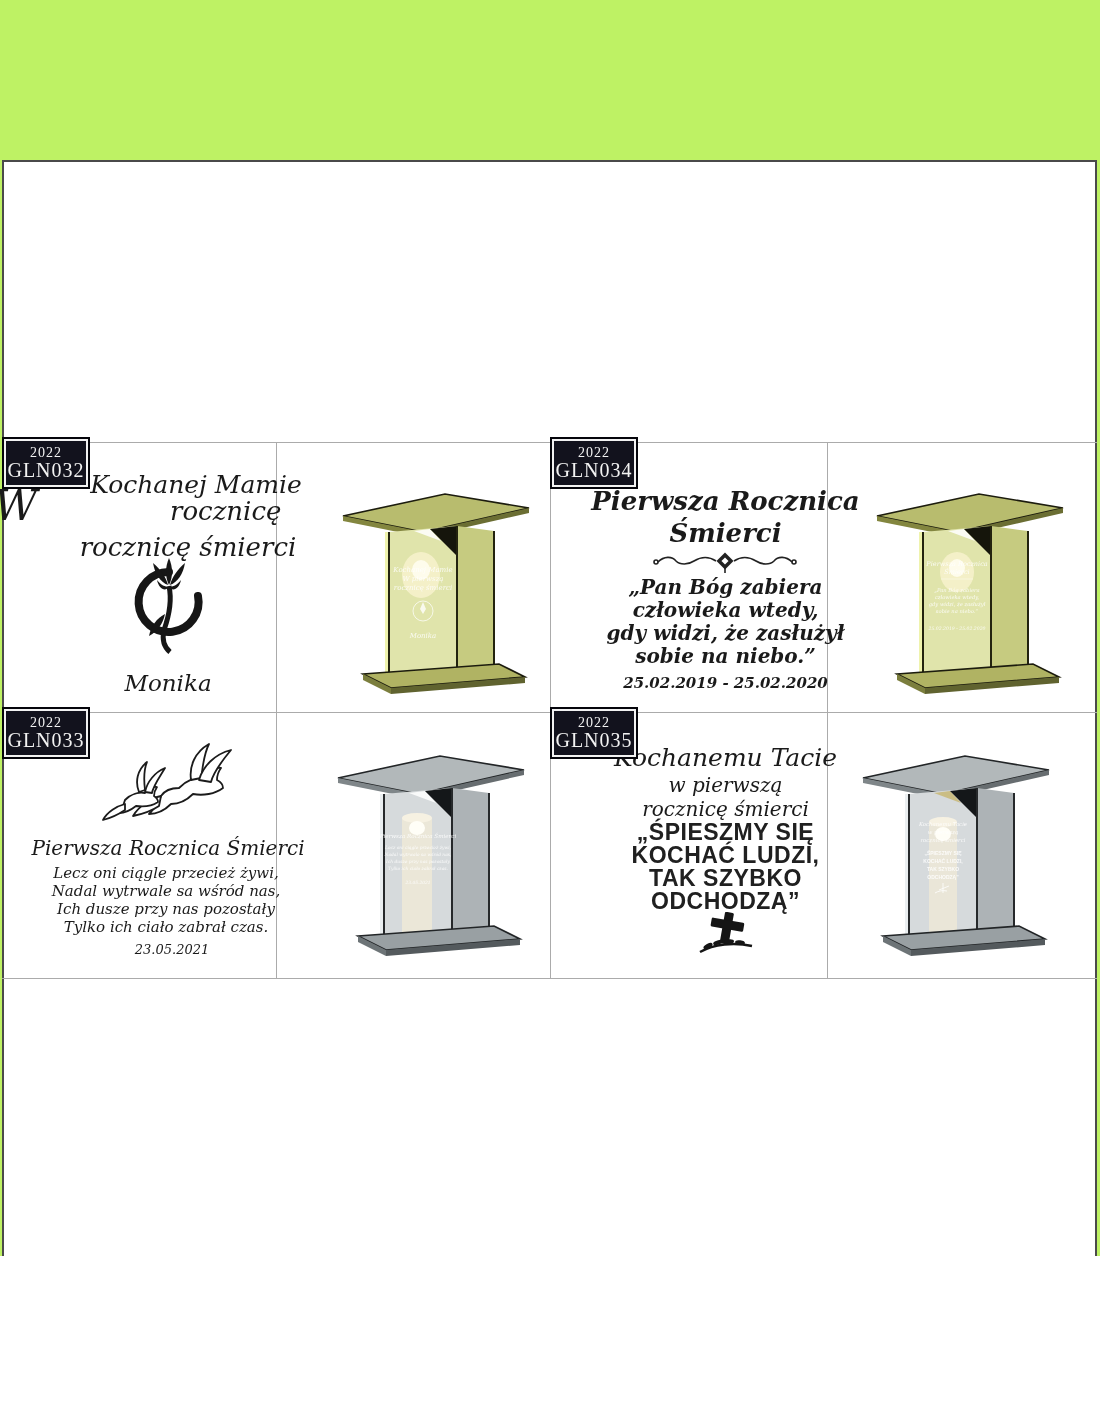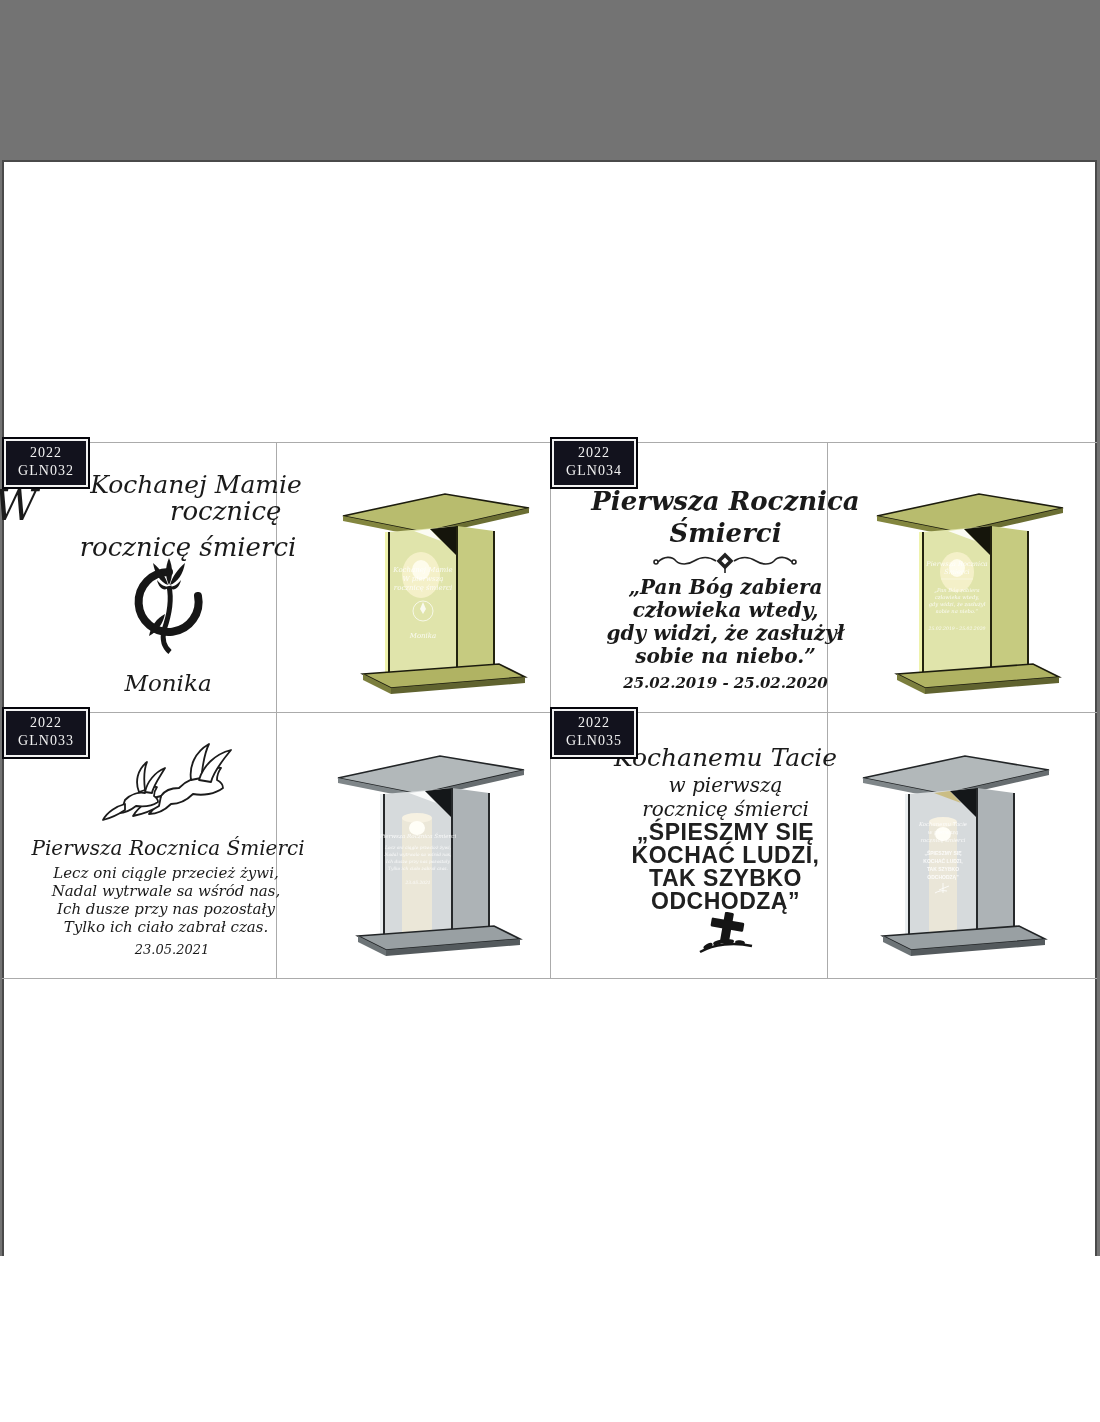--- a/index.html
+++ b/index.html
@@ -1,29 +1,29 @@
 <!DOCTYPE html>
 <html><head>
 <meta charset="utf-8">
 <style>
   html,body{margin:0;padding:0;background:#ffffff;}
-  .page{position:relative;width:1100px;height:1256px;background:#737373;
+  .page{position:relative;width:1100px;height:1256px;background:#bef264;
         font-family:"DejaVu Serif",serif;color:#1a1a1a;overflow:hidden;}
   .sheet{position:absolute;left:2px;top:160px;width:1091px;height:1096px;
          border:2px solid #4a4a4a;border-bottom:4px solid #8c8c8c;background:#ffffff;}
   .hline{position:absolute;left:2px;width:1095px;height:1px;background:#ababab;}
   .vline{position:absolute;width:1px;background:#ababab;top:442px;height:536px;}
   .cell{position:absolute;}
   
   .badge{position:absolute;left:0;top:-5px;width:84px;height:48px;background:#12121d;
          border:2px solid #05050b;box-shadow:inset 0 0 0 2px #f2f2f2;
          color:#f2f2f2;text-align:center;z-index:4;
          font-family:"Liberation Serif","DejaVu Serif",serif;}
   .badge-year{font-size:14px;line-height:15px;margin-top:6px;letter-spacing:1px;}
-  .badge-code{font-size:14px;line-height:21px;letter-spacing:1px;}
+  .badge-code{font-size:20px;line-height:21px;letter-spacing:1px;}
   .line{position:absolute;text-align:center;white-space:nowrap;}
   .script{font-style:italic;font-family:"DejaVu Serif",serif;}
   .heavy{font-weight:700;font-style:italic;font-family:"DejaVu Serif",serif;}
   .caps{font-family:"Liberation Sans","DejaVu Sans",sans-serif;font-weight:700;
         letter-spacing:0.5px;color:#202020;}
   .bigW{font-size:42px;line-height:0;}
   
   .c1-l1{left:57px;top:28px;width:274px;font-size:25px;}
   .c1-l2{left:-8px;top:54px;width:274px;font-size:26px;}
   .c1-l3{left:49px;top:90px;width:274px;font-size:26px;}

